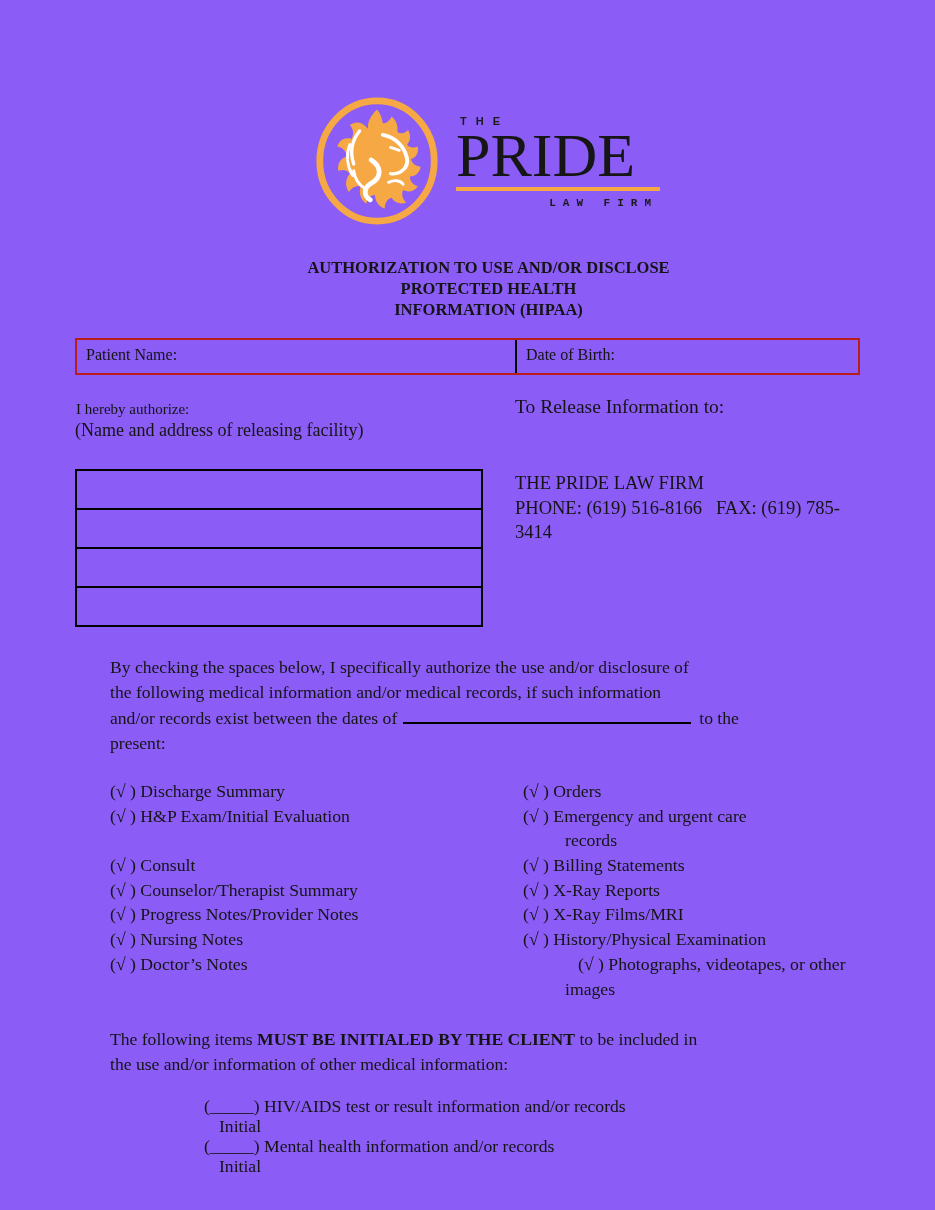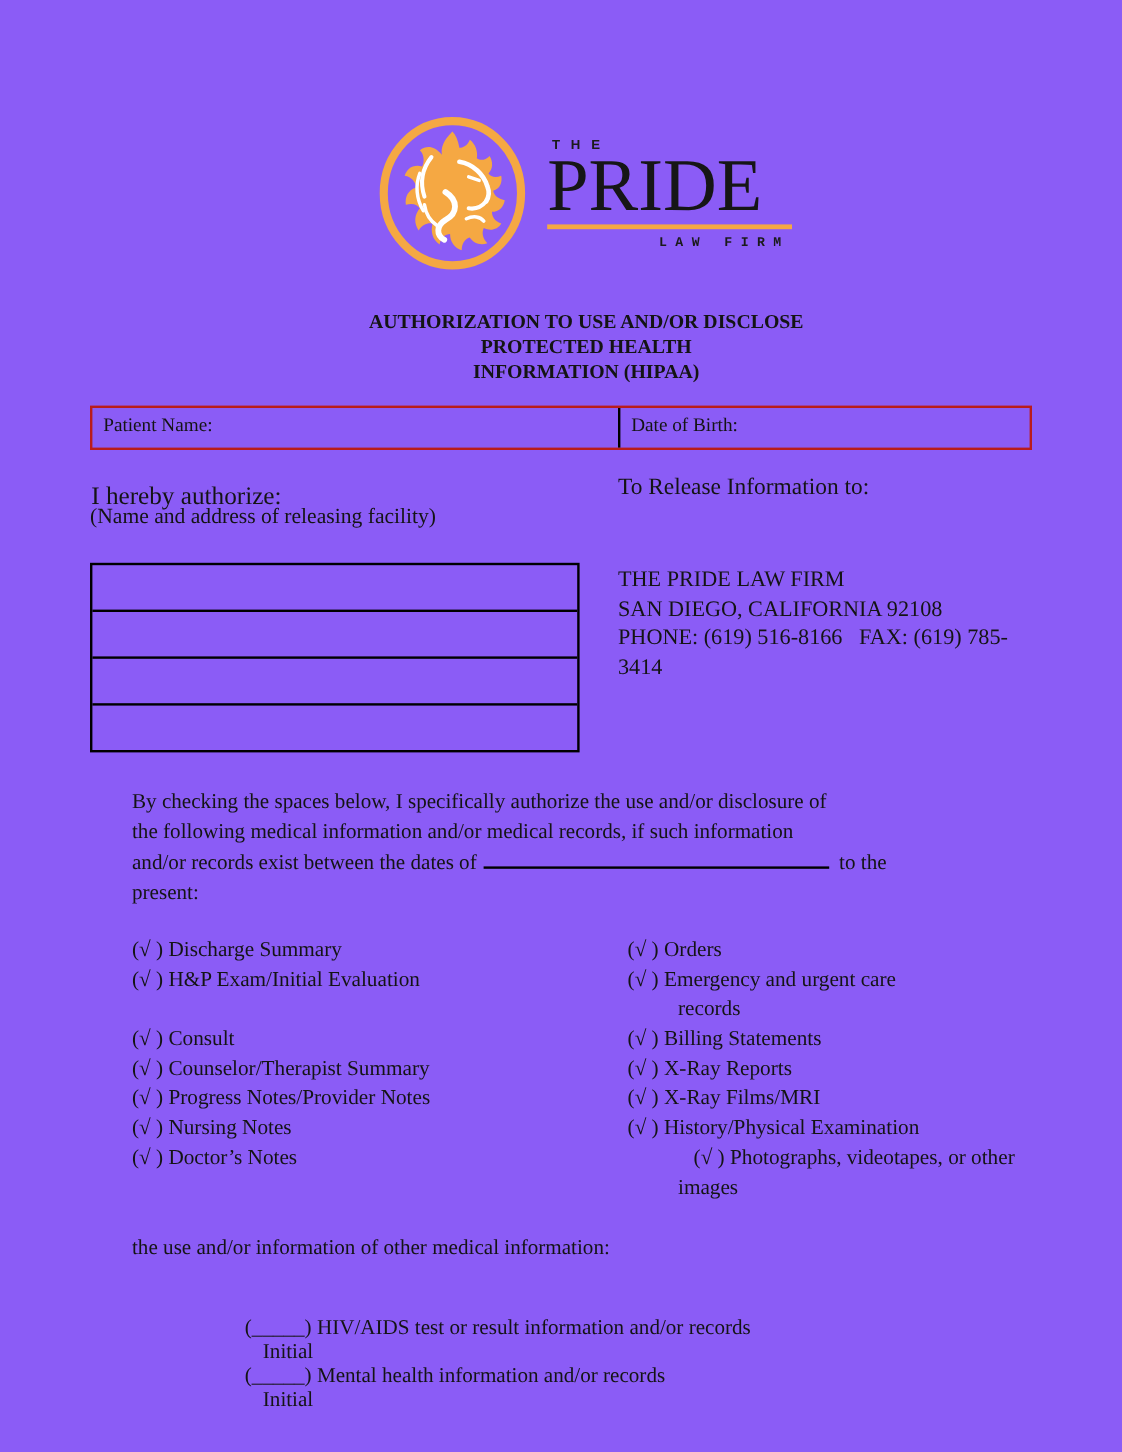--- a/index.html
+++ b/index.html
@@ -17,21 +17,21 @@
   .logo-lawfirm{font-family:Liberation Mono, monospace;font-size:11px;font-weight:bold;letter-spacing:7px;text-align:right;width:202px;margin-top:6px;color:#1a1a1a;}
   
   .title{position:absolute;top:258px;left:0;right:0;text-align:center;padding-left:42px;
     font-weight:bold;font-size:16.5px;line-height:20.8px;}
   
   .patient-table{position:absolute;left:75px;top:338px;width:781px;height:33px;border:2px solid #b91c1c;display:flex;}
   .patient-table .cell{padding:6px 0 0 9px;font-size:16px;}
   .patient-table .c1{width:429px;border-right:2px solid #000;}
   .patient-table .c2{flex:1;}
   
-  .hereby{position:absolute;left:76px;top:401px;font-size:21px;}
+  .hereby{position:absolute;left:76px;top:401px;font-size:15px;}
   .hereby-sub{position:absolute;left:75px;top:420px;font-size:18px;}
   .release-label{position:absolute;left:515px;top:396px;font-size:19.5px;}
   .releasing-table{position:absolute;left:75px;top:469px;width:404px;border:2px solid #000;}
   .releasing-row{height:37px;border-bottom:2px solid #000;}
   .releasing-row:last-child{border-bottom:none;}
   .recipient{position:absolute;left:515px;top:471px;font-size:18.5px;line-height:24.6px;}
   .recipient .line{white-space:pre;}
   
   .body-para{position:absolute;left:110px;top:655px;font-size:17.6px;line-height:25.3px;width:740px;}
   .date-blank{display:inline-block;width:288px;height:0.8em;border-bottom:2px solid #000;margin:0 8px 0 6px;}
@@ -95,21 +95,20 @@
 
   <div class="releasing-table">
     <div class="releasing-row"></div>
     <div class="releasing-row"></div>
     <div class="releasing-row"></div>
     <div class="releasing-row"></div>
   </div>
 
   <div class="recipient">
       <div class="line">THE PRIDE LAW FIRM</div>
-      <div class="line">SAN DIEGO, CALIFORNIA 92108</div>
       <div class="line">PHONE: (619) 516-8166   FAX: (619) 785-</div>
       <div class="line">3414</div>
     </div>
 
   <div class="body-para">
     <div>By checking the spaces below, I specifically authorize the use and/or disclosure of</div>
     <div>the following medical information and/or medical records, if such information</div>
     <div>
       <span>and/or records exist between the dates of</span><span class="date-blank"></span><span>to the</span>
     </div>
@@ -132,20 +131,23 @@
       <div class="cb-row" style="padding-left: 42px;"><span>records</span></div>
       <div class="cb-row"><span class="cb-mark">(√ ) </span><span>Billing Statements</span></div>
       <div class="cb-row"><span class="cb-mark">(√ ) </span><span>X-Ray Reports</span></div>
       <div class="cb-row"><span class="cb-mark">(√ ) </span><span>X-Ray Films/MRI</span></div>
       <div class="cb-row"><span class="cb-mark">(√ ) </span><span>History/Physical Examination</span></div>
       <div class="cb-row" style="padding-left: 55px;"><span class="cb-mark">(√ ) </span><span>Photographs, videotapes, or other</span></div>
       <div class="cb-row" style="padding-left: 42px;"><span>images</span></div>
     </div>
 
   <div class="instruction">
+    <div>
+      <span>The following items </span><span class="bold">MUST BE INITIALED BY THE CLIENT</span><span> to be included in</span>
+    </div>
     <div>the use and/or information of other medical information:</div>
   </div>
 
   <div class="initials">
       <div class="init-line"><span class="init-blank">(_____)</span><span> HIV/AIDS test or result information and/or records</span></div>
       <div class="init-caption">Initial</div>
       <div class="init-line"><span class="init-blank">(_____)</span><span> Mental health information and/or records</span></div>
       <div class="init-caption">Initial</div>
     </div>
 

